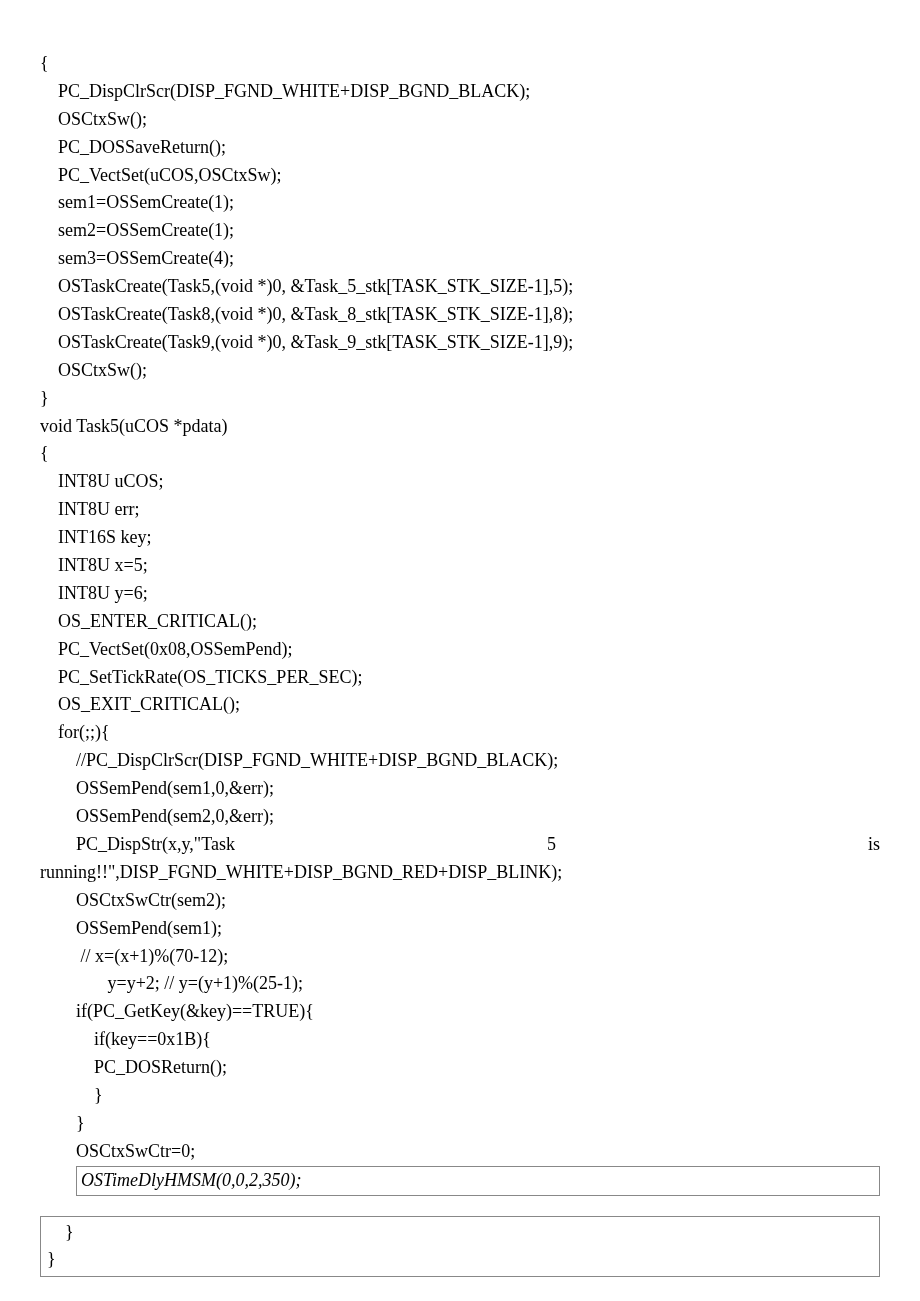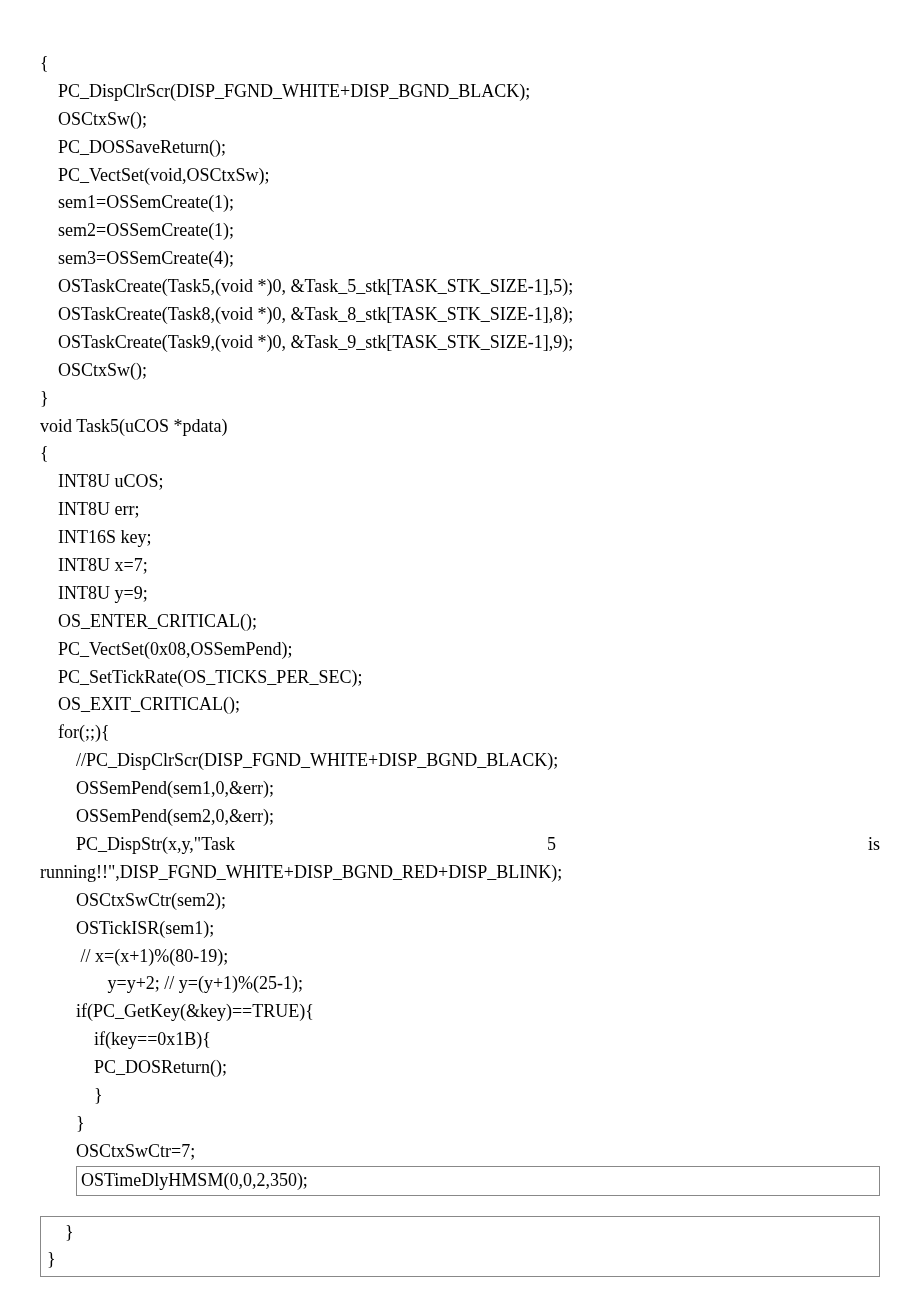--- a/index.html
+++ b/index.html
@@ -34,68 +34,68 @@
     margin-top: 20px;
   }
 </style>
 </head>
 <body>
 
 <div class="code-block">{</div>
 <div class="code-block">    PC_DispClrScr(DISP_FGND_WHITE+DISP_BGND_BLACK);</div>
 <div class="code-block">    OSCtxSw();</div>
 <div class="code-block">    PC_DOSSaveReturn();</div>
-<div class="code-block">    PC_VectSet(void,OSCtxSw);</div>
+<div class="code-block">    PC_VectSet(uCOS,OSCtxSw);</div>
 <div class="code-block">    sem1=OSSemCreate(1);</div>
 <div class="code-block">    sem2=OSSemCreate(1);</div>
 <div class="code-block">    sem3=OSSemCreate(4);</div>
 <div class="code-block">    OSTaskCreate(Task5,(void *)0, &amp;Task_5_stk[TASK_STK_SIZE-1],5);</div>
 <div class="code-block">    OSTaskCreate(Task8,(void *)0, &amp;Task_8_stk[TASK_STK_SIZE-1],8);</div>
 <div class="code-block">    OSTaskCreate(Task9,(void *)0, &amp;Task_9_stk[TASK_STK_SIZE-1],9);</div>
 <div class="code-block">    OSCtxSw();</div>
 <div class="code-block">}</div>
 <div class="code-block">void Task5(uCOS *pdata)</div>
 <div class="code-block">{</div>
 <div class="code-block"></div>
 <div class="code-block">    INT8U uCOS;</div>
 <div class="code-block">    INT8U err;</div>
 <div class="code-block">    INT16S key;</div>
-<div class="code-block">    INT8U x=7;</div>
-<div class="code-block">    INT8U y=9;</div>
+<div class="code-block">    INT8U x=5;</div>
+<div class="code-block">    INT8U y=6;</div>
 <div class="code-block">    OS_ENTER_CRITICAL();</div>
 <div class="code-block">    PC_VectSet(0x08,OSSemPend);</div>
 <div class="code-block">    PC_SetTickRate(OS_TICKS_PER_SEC);</div>
 <div class="code-block"></div>
 <div class="code-block"></div>
 <div class="code-block">    OS_EXIT_CRITICAL();</div>
 <div class="code-block">    for(;;){</div>
 <div class="code-block"></div>
 <div class="code-block">        //PC_DispClrScr(DISP_FGND_WHITE+DISP_BGND_BLACK);</div>
 <div class="code-block">        OSSemPend(sem1,0,&amp;err);</div>
 <div class="code-block">        OSSemPend(sem2,0,&amp;err);</div>
 
 <div class="justified-line">
   <span class="code-block">        PC_DispStr(x,y,"Task</span>
   <span>5</span>
   <span>is</span>
 </div>
 
 <div class="code-block">running!!",DISP_FGND_WHITE+DISP_BGND_RED+DISP_BLINK);</div>
 <div class="code-block">        OSCtxSwCtr(sem2);</div>
-<div class="code-block">        OSTickISR(sem1);</div>
-<div class="code-block">         // x=(x+1)%(80-19);</div>
+<div class="code-block">        OSSemPend(sem1);</div>
+<div class="code-block">         // x=(x+1)%(70-12);</div>
 <div class="code-block">               y=y+2; // y=(y+1)%(25-1);</div>
 <div class="code-block">        if(PC_GetKey(&amp;key)==TRUE){</div>
 <div class="code-block">            if(key==0x1B){</div>
 <div class="code-block">            PC_DOSReturn();</div>
 <div class="code-block">            }</div>
 <div class="code-block">        }</div>
-<div class="code-block">        OSCtxSwCtr=7;</div>
+<div class="code-block">        OSCtxSwCtr=0;</div>
 
-<div style="display:flex;align-items:flex-end;">
+<div style="display:flex;align-items:flex-end;font-style:italic;">
   <span class="code-block">        </span>
   <span class="boxed" style="flex:1;">
     <span>OSTimeDlyHMSM(0,0,2,350);</span>
   </span>
 </div>
 
 <div class="boxed-block">
   <div class="code-block">    }</div>
   <div class="code-block">}</div>
 </div>

